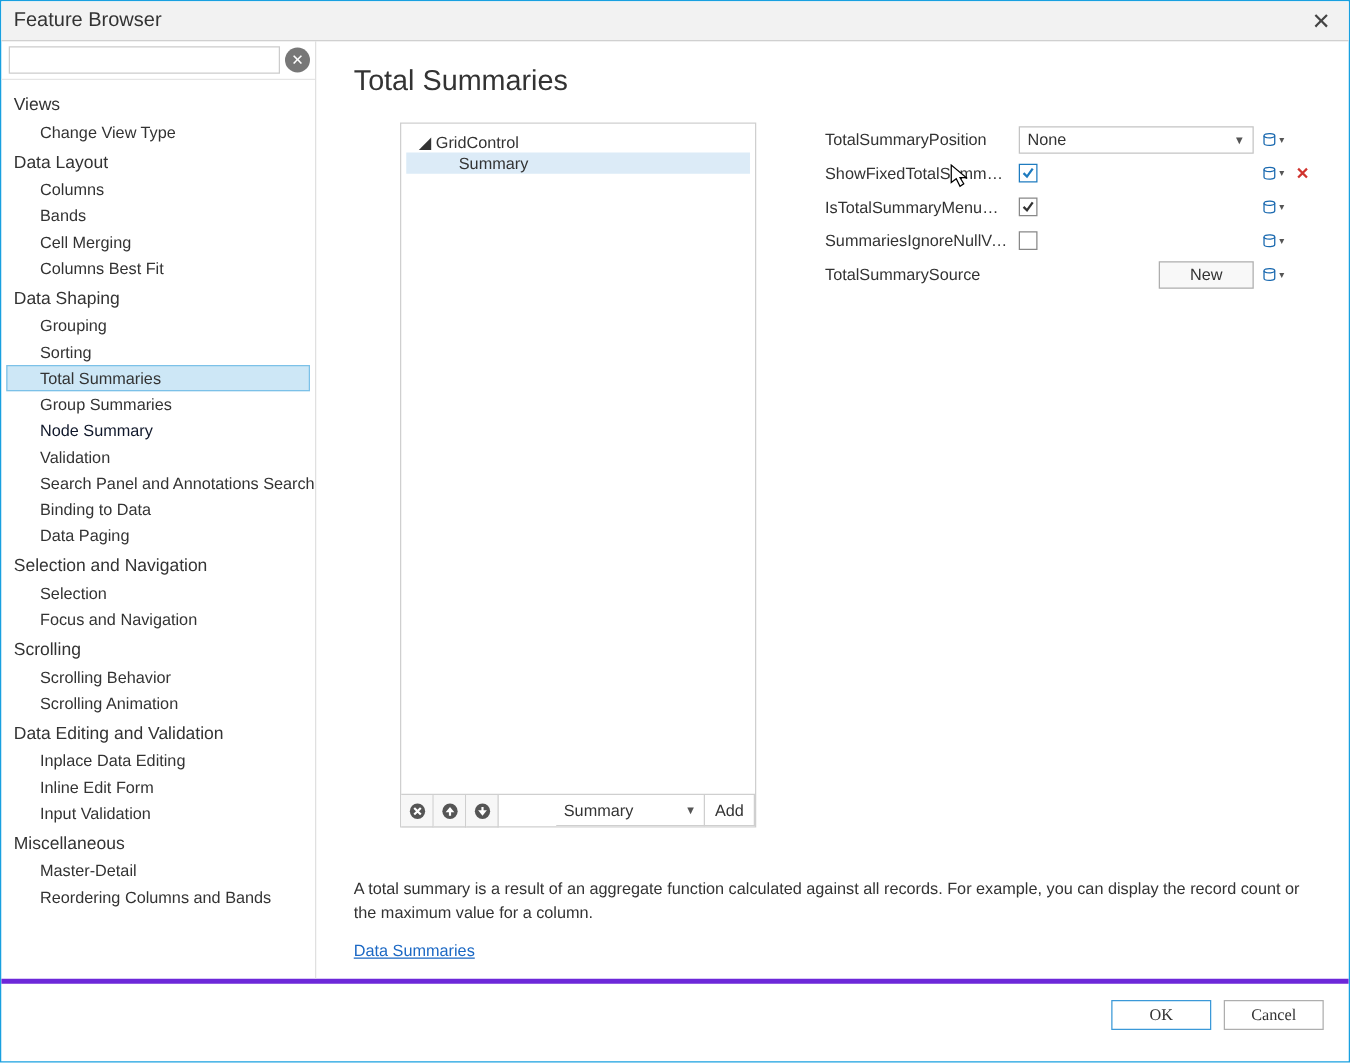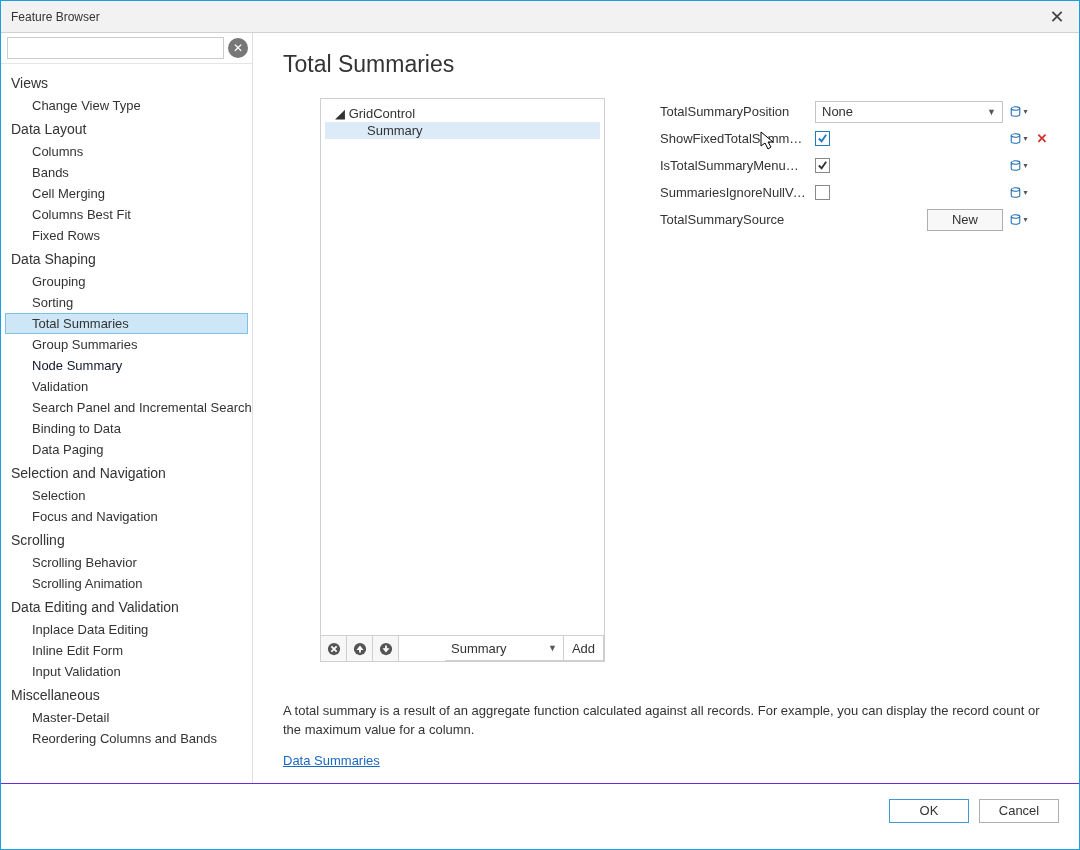--- a/index.html
+++ b/index.html
@@ -15,21 +15,21 @@
     overflow: hidden;
   }
   .titlebar {
     height: 32px;
     background: #f2f2f2;
     display: flex;
     align-items: center;
     padding: 0 10px;
     border-bottom: 1px solid #d0d0d0;
   }
-  .titlebar .title { flex: 1; font-size: 12px; }
+  .titlebar .title { flex: 1; font-size: 16px; }
   .titlebar .close {
     width: 24px; height: 24px;
     display: flex; align-items: center; justify-content: center;
     font-size: 18px; color: #444;
     cursor: pointer;
   }
   .main-area {
     display: flex;
     height: 750px;
   }
@@ -219,22 +219,23 @@
     line-height: 1.45;
   }
   .desc-link { color: #1b68c4; text-decoration: underline; cursor: pointer; display: inline-block; margin-top: 12px; }
   
   .footer {
     height: 54px;
     display: flex;
     align-items: center;
     justify-content: flex-end;
     padding: 0 20px;
-    border-top: 1px solid #6d28d9;
+    border-top: 4px solid #6d28d9;
     gap: 10px;
+    font-family: Liberation Serif, serif;
   }
   .footer-btn {
     width: 80px; height: 24px;
     border: 1px solid #aeaeae;
     background: #fff;
     cursor: pointer;
     display: flex; align-items: center; justify-content: center;
   }
   .footer-btn.default { border-color: #3b99d8; }
   .cursor-icon {
@@ -259,29 +260,28 @@
       <div class="search-clear">✕</div>
     </div>
     <div class="nav-scroll" id="nav-scroll">
         <div class="nav-group-title">Views</div>
         <div class="nav-item">Change View Type</div>
         <div class="nav-group-title">Data Layout</div>
         <div class="nav-item">Columns</div>
         <div class="nav-item">Bands</div>
         <div class="nav-item">Cell Merging</div>
         <div class="nav-item">Columns Best Fit</div>
-        <div class="nav-item">Fixed Rows</div>
         <div class="nav-group-title">Data Shaping</div>
         <div class="nav-item">Grouping</div>
         <div class="nav-item">Sorting</div>
         <div class="nav-item selected">Total Summaries</div>
         <div class="nav-item">Group Summaries</div>
         <div class="nav-item disabled">Node Summary</div>
         <div class="nav-item">Validation</div>
-        <div class="nav-item">Search Panel and Incremental Search</div>
+        <div class="nav-item">Search Panel and Annotations Search</div>
         <div class="nav-item">Binding to Data</div>
         <div class="nav-item">Data Paging</div>
         <div class="nav-group-title">Selection and Navigation</div>
         <div class="nav-item">Selection</div>
         <div class="nav-item">Focus and Navigation</div>
         <div class="nav-group-title">Scrolling</div>
         <div class="nav-item">Scrolling Behavior</div>
         <div class="nav-item">Scrolling Animation</div>
         <div class="nav-group-title">Data Editing and Validation</div>
         <div class="nav-item">Inplace Data Editing</div>

